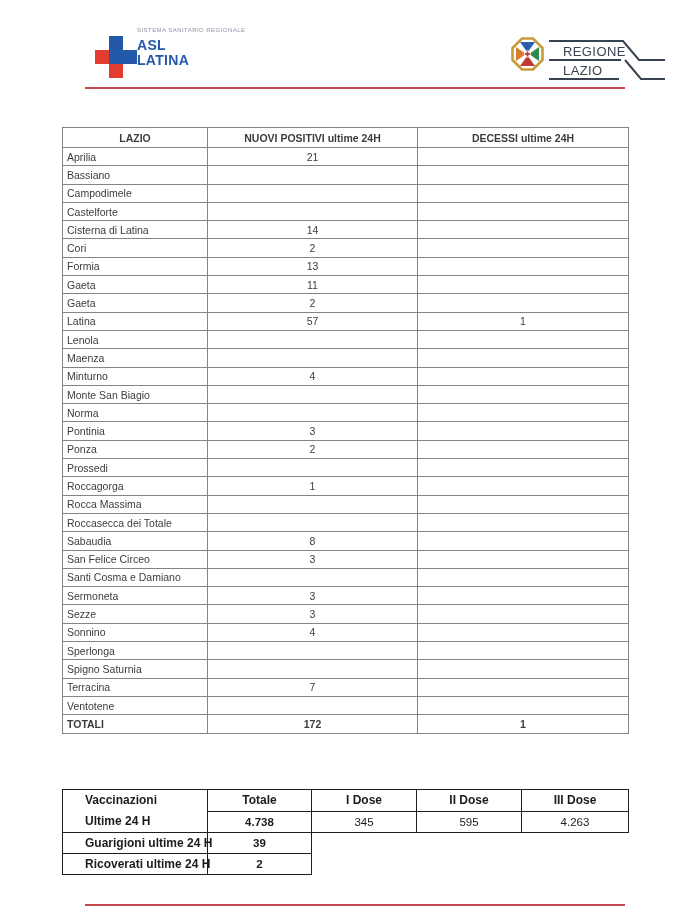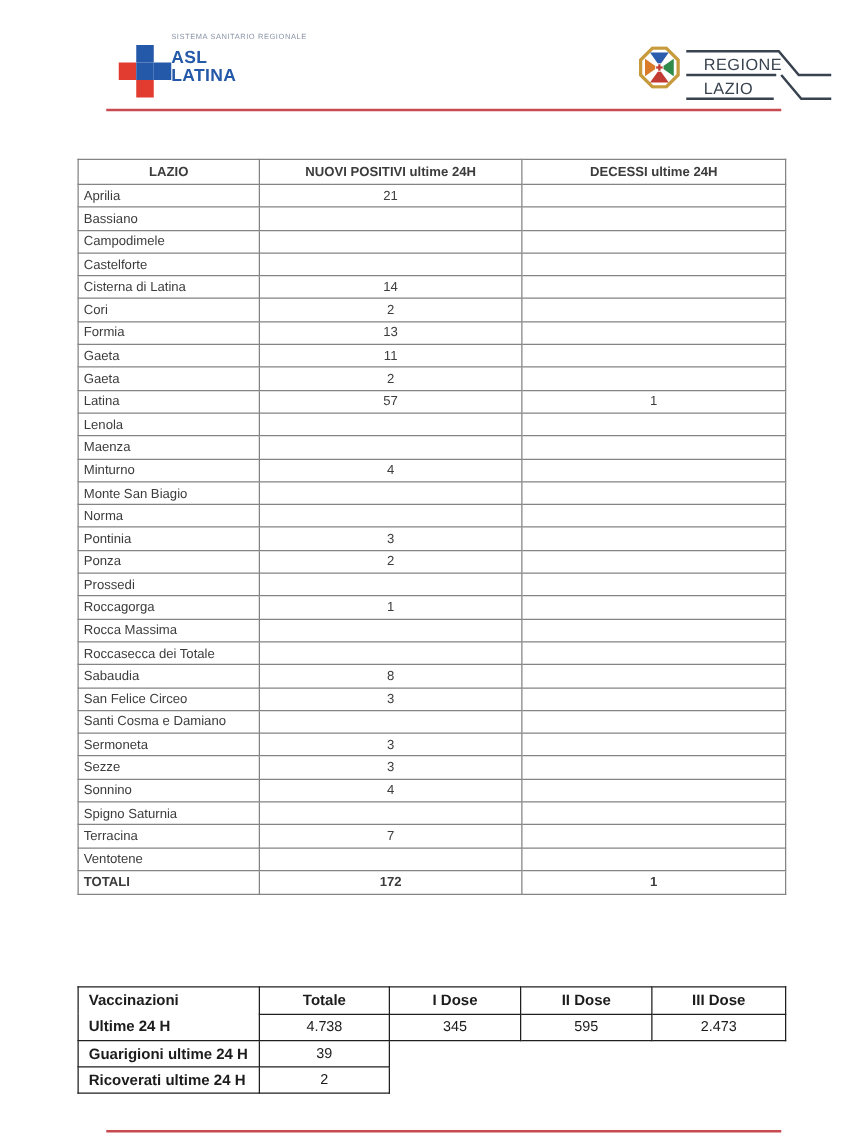--- a/index.html
+++ b/index.html
@@ -44,26 +44,26 @@
   .main-table tfoot td{height:19px;font-weight:bold;}
   .c-name{text-align:left;}
   .c-num{text-align:center;}
 
   
   .sum-table{position:absolute;left:62px;top:789px;width:566px;
              border-collapse:collapse;table-layout:fixed;color:#1c1c1c;}
   .sum-table col.s1{width:145px;} .sum-table col.s2{width:104px;}
   .sum-table col.s3{width:105px;} .sum-table col.s4{width:105px;} .sum-table col.s5{width:107px;}
   .sum-table th,.sum-table td{border:1.5px solid #1f1f1f;box-sizing:border-box;
-             height:21px;padding:0 8px;}
+             height:21px;padding:0 22px;}
   .sum-head{font-weight:bold;text-align:center;font-size:12px;}
   .sum-label{font-weight:bold;text-align:left;font-size:12px;white-space:nowrap;}
   .sum-label.merged div{line-height:21px;}
   .sum-val{text-align:center;font-size:11.5px;}
-  .bold{font-weight:normal;}
+  .bold{font-weight:bold;}
   .sum-table td.blank{border:none;background:transparent;}
 
   :root{--blue:#2458a8;--red:#e23b30;}
 </style>
 </head>
 <body>
 
 <div class="page">
 
   <div class="brand">
@@ -252,20 +252,25 @@
           <td class="c-name">Sezze</td>
           <td class="c-num">3</td>
           <td class="c-num"></td>
         </tr>
         <tr>
           <td class="c-name">Sonnino</td>
           <td class="c-num">4</td>
           <td class="c-num"></td>
         </tr>
         <tr>
+          <td class="c-name">Sperlonga</td>
+          <td class="c-num"></td>
+          <td class="c-num"></td>
+        </tr>
+        <tr>
           <td class="c-name">Spigno Saturnia</td>
           <td class="c-num"></td>
           <td class="c-num"></td>
         </tr>
         <tr>
           <td class="c-name">Terracina</td>
           <td class="c-num">7</td>
           <td class="c-num"></td>
         </tr>
         <tr>
@@ -299,21 +304,21 @@
         </td>
         <th class="sum-head">Totale</th>
         <th class="sum-head">I Dose</th>
         <th class="sum-head">II Dose</th>
         <th class="sum-head">III Dose</th>
       </tr>
       <tr>
         <td class="sum-val bold">4.738</td>
         <td class="sum-val">345</td>
         <td class="sum-val">595</td>
-        <td class="sum-val">2.473</td>
+        <td class="sum-val">4.263</td>
       </tr>
       <tr>
         <td class="sum-label">Guarigioni ultime 24 H</td>
         <td class="sum-val bold">39</td>
         <td class="blank" colspan="3"></td>
       </tr>
       <tr>
         <td class="sum-label">Ricoverati ultime 24 H</td>
         <td class="sum-val bold">2</td>
         <td class="blank" colspan="3"></td>

